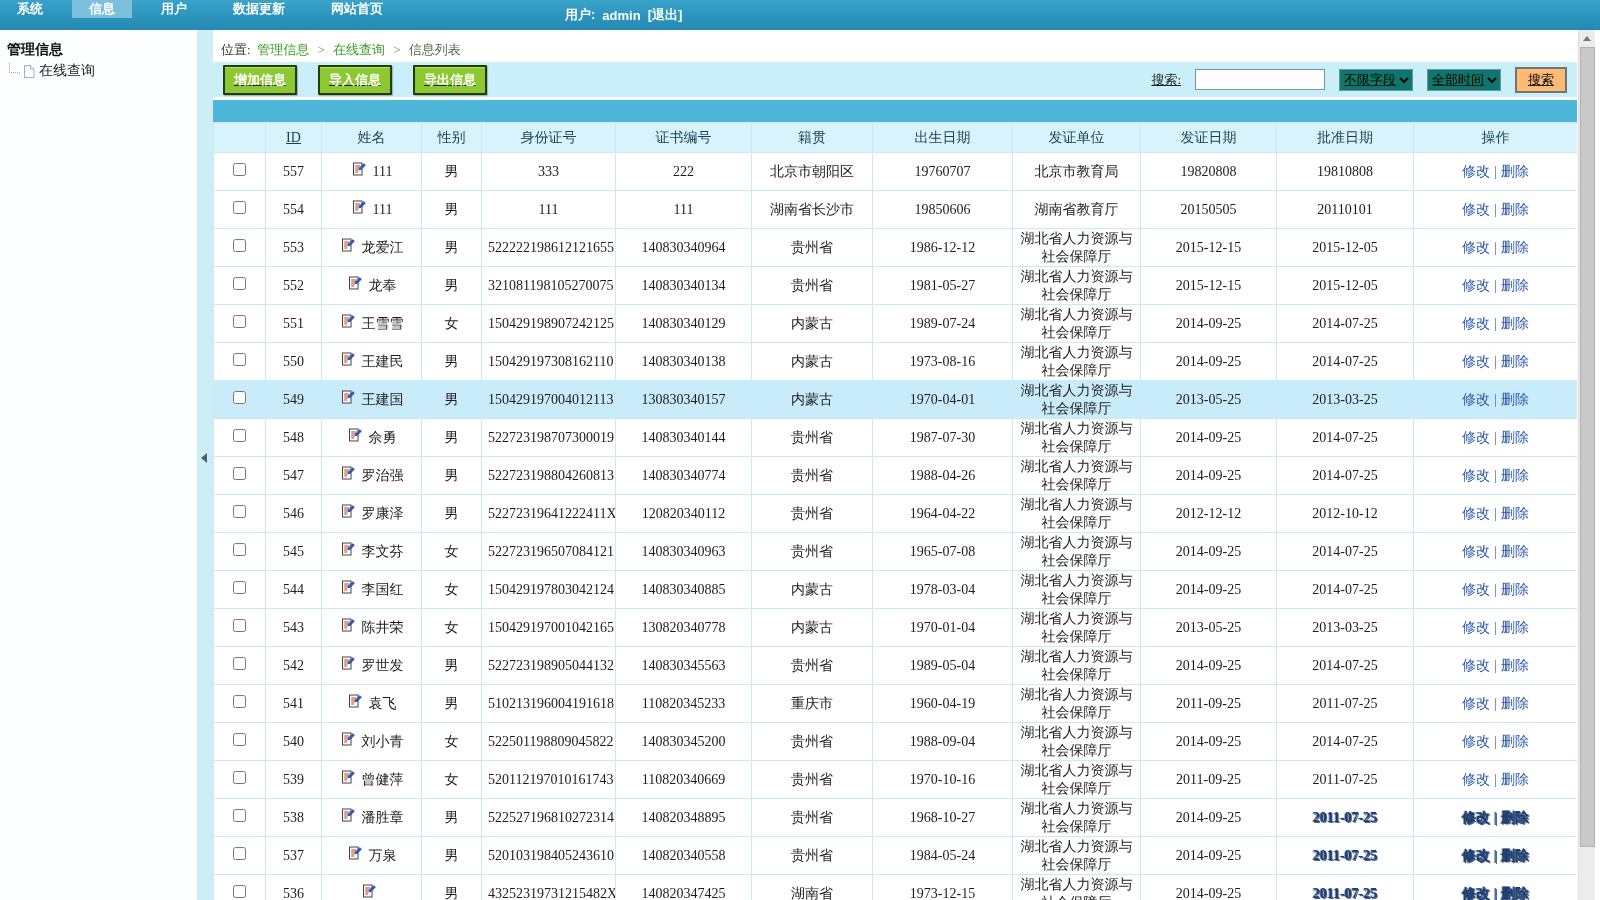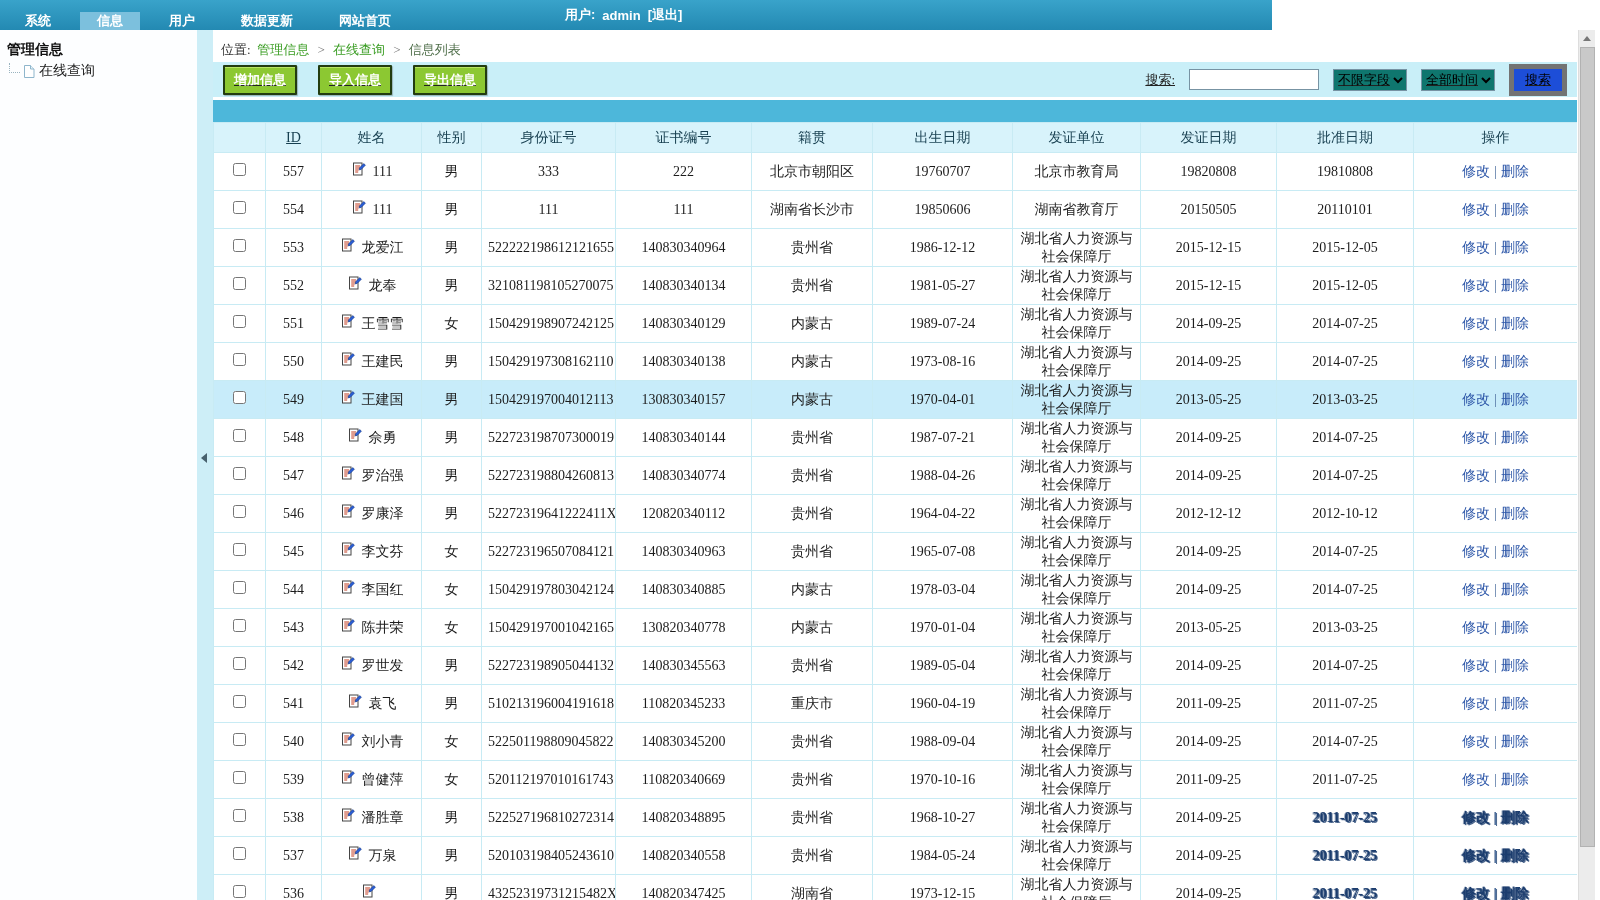--- a/index.html
+++ b/index.html
@@ -1,23 +1,23 @@
 <!DOCTYPE html>
 <html><head>
 <meta charset="utf-8">
 <style>
   * { box-sizing: border-box; margin: 0; padding: 0; }
   html,body { width:1600px; height:900px; }
   body { font-family:"Liberation Serif","DejaVu Serif",serif; font-size:13px; color:#222; background:#fff; }
   .page { position:relative; width:1600px; height:900px; overflow:hidden; background:#fff; }
 
   
-  .nav { position:absolute; left:0; top:0; width:1272px; height:30px;
-         background:linear-gradient(#39a3ca,#2389b2); display:flex; align-items:flex-end;
-         padding-left:8px; }
+  .nav { position:absolute; left:0; top:0; width:1600px; height:30px;
+         background:linear-gradient(#39a3ca,#2389b2); display:flex; align-items:flex-start;
+         }
   .tab { display:flex; align-items:center; padding:0 17px; color:#fff; font-weight:bold;
          font-size:13px; font-family:"Liberation Sans","DejaVu Sans",sans-serif; cursor:pointer; margin-right:12px; }
   .tab.active { background:#7cc0dd; }
   .user-area { position:absolute; left:565px; top:0; height:30px; display:flex; align-items:center;
                gap:7px; color:#fff; font-weight:bold; font-size:13px;
                font-family:"Liberation Sans","DejaVu Sans",sans-serif; }
   .user-area a { color:#fff; text-decoration:none; cursor:pointer; }
 
   
   .sidebar { position:absolute; left:0; top:30px; width:197px; height:870px; background:#fdfeff; }
@@ -41,21 +41,21 @@
 
   .toolbar { height:35px; background:#c9eff8; display:flex; align-items:center; padding:0 10px;text-decoration:underline; }
   .btn-green { background:#8cc832; border:2px solid #223c10; color:#fff; font-weight:bold;
                font-size:13px; font-family:"Liberation Sans","DejaVu Sans",sans-serif;
                padding:4px 9px; margin-right:21px; cursor:pointer; border-radius:1px;
                box-shadow:inset 0 1px 0 #b8e464, 1px 1px 1px rgba(0,0,0,.25); }
   .search-group { margin-left:auto; display:flex; align-items:center; gap:14px; font-size:13px; }
   .search-group input[type=text] { width:130px; height:21px; border:1px solid #7793a3; padding:0 3px; }
   .search-group select { height:22px; border:1px solid #7793a3; background:#0f766e; font-size:13px;
                          font-family:"Liberation Serif","DejaVu Serif",serif; }
-  .btn-search { background:#1d4ed8; border:5px solid #737373; padding:2px 11px; font-size:13px;
+  .btn-search { background:#fdba74; border:2px solid #737373; padding:2px 11px; font-size:13px;
                 font-family:"Liberation Serif","DejaVu Serif",serif; cursor:pointer; }
 
   .gap { height:3px; background:#fff; }
   .blue-band { height:22px; background:#4db7da; }
 
   
   table { width:1364px; border-collapse:collapse; table-layout:fixed; }
   thead th { background:#d8f3fb; height:30px; font-weight:normal; color:#173f50; font-size:14px;
              border:1px solid #c8ebf4; }
   thead th .sort { text-decoration:underline; cursor:pointer; }
@@ -331,21 +331,21 @@
                     <rect x="2.5" y="2" width="8.5" height="12" fill="#fff" stroke="#444"></rect>
                     <path d="M4.2 5h5M4.2 7h5M4.2 9h3.5M4.2 11h3" stroke="#c23a1e" stroke-width="1.1" fill="none"></path>
                     <path d="M8.6 6.8l4.2-4.2 1.6 1.6-4.2 4.2-2.1.5z" fill="#2b5fd9" stroke="#14357e" stroke-width="0.6"></path>
                   </svg></span>
                 <span>佘勇</span>
               </span></td>
             <td>男</td>
             <td>522723198707300019</td>
             <td>140830340144</td>
             <td>贵州省</td>
-            <td>1987-07-21</td>
+            <td>1987-07-30</td>
             <td>湖北省人力资源与社会保障厅</td>
             <td>2014-09-25</td>
             <td>2014-07-25</td>
             <td class="ops"><a>修改</a><span class="bar">|</span><a>删除</a></td>
           </tr>
           <tr>
             <td><input type="checkbox" style=""></td>
             <td>547</td>
             <td class="name-cell"><span class="name-wrap">
                 <span><svg width="16" height="16" viewBox="0 0 16 16">

